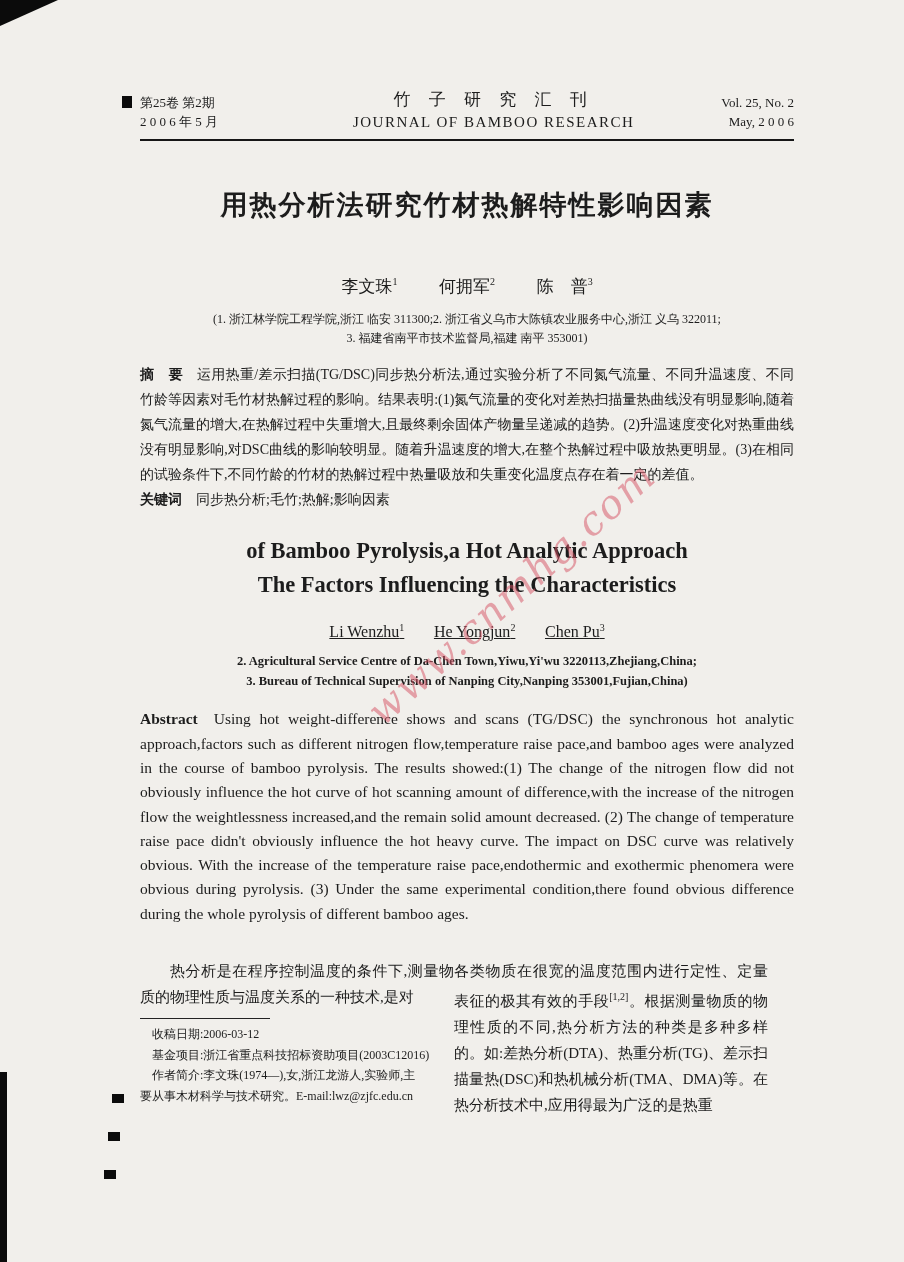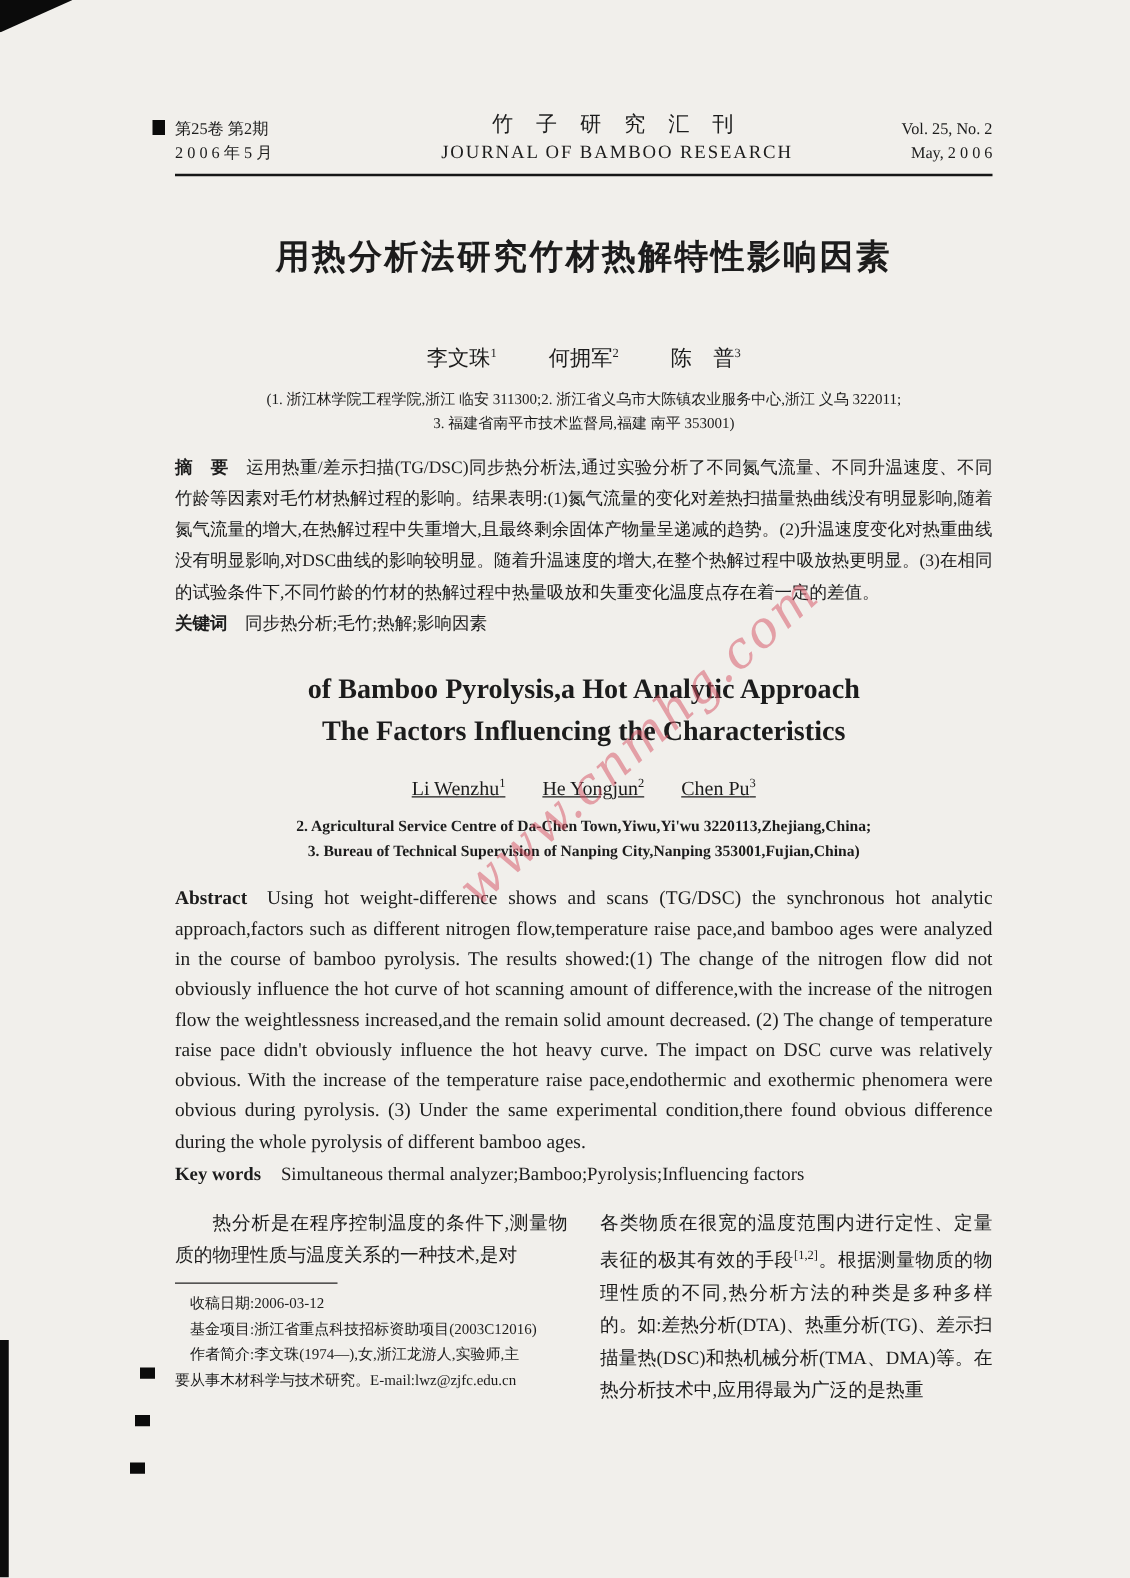--- a/index.html
+++ b/index.html
@@ -36,21 +36,21 @@
   .title-en{margin-top:22px;text-align:center;font-size:22.5px;font-weight:bold;line-height:34px;}
   .authors-en{margin-top:20px;text-align:center;font-size:16px;}
   .authors-en .author{margin:16px 0.8em;text-decoration:underline;}
   .affil-en{margin-top:10px;text-align:center;font-size:12.5px;line-height:20px;font-weight:bold;}
   .abstract-en{margin:16px 0 0 0;font-size:15.5px;line-height:24.3px;text-align:justify;}
   .abstract-en .lbl,.kw-en .lbl{font-weight:bold;margin-right:16px;}
   .kw-en{margin:2px 0 0 0;font-size:15px;line-height:24px;font-weight:bold;}
   .kw-en .txt{font-weight:normal;}
 
   
-  .body-cols{margin-top:14px;display:flex;gap:26px;}
+  .body-cols{margin-top:32px;display:flex;}
   .col{width:314px;font-size:15px;line-height:26px;text-align:justify;}
   .col p{margin:0;}
   .col .indent{text-indent:2em;}
   .refsup{font-size:10px;}
 
   
   .footnote{margin-top:8px;}
   .fn-rule{width:130px;border-top:1.5px solid #222;margin:4px 0 5px 0;}
   .fn-line{font-size:12px;line-height:20.5px;padding-left:12px;}
   .fn-line:last-child{padding-left:0;}
@@ -130,21 +130,20 @@
     <span class="author"><span>Chen Pu</span><sup>3</sup></span>
   </div>
 
   <div class="affil-en">
     <div>2. Agricultural Service Centre of Da-Chen Town,Yiwu,Yi'wu 3220113,Zhejiang,China;</div>
     <div>3. Bureau of Technical Supervision of Nanping City,Nanping 353001,Fujian,China)</div>
   </div>
 
   <p class="abstract-en"><span class="lbl">Abstract</span><span>Using hot weight-difference shows and scans (TG/DSC) the synchronous hot analytic approach,factors such as different nitrogen flow,temperature raise pace,and bamboo ages were analyzed in the course of bamboo pyrolysis. The results showed:(1) The change of the nitrogen flow did not obviously influence the hot curve of hot scanning amount of difference,with the increase of the nitrogen flow the weightlessness increased,and the remain solid amount decreased. (2) The change of temperature raise pace didn't obviously influence the hot heavy curve. The impact on DSC curve was relatively obvious. With the increase of the temperature raise pace,endothermic and exothermic phenomera were obvious during pyrolysis. (3) Under the same experimental condition,there found obvious difference during the whole pyrolysis of different bamboo ages.</span></p>
 
-  <p class="kw-en"><span class="lbl">Key words</span><span class="txt">Simultaneous thermal analyzer;Bamboo;Pyrolysis;Influencing factors</span></p>
 
   <div class="body-cols">
     <div class="col">
       <p class="indent">热分析是在程序控制温度的条件下,测量物质的物理性质与温度关系的一种技术,是对</p>
       <div class="footnote">
         <div class="fn-rule"></div>
         <div class="fn-line">收稿日期:2006-03-12</div>
         <div class="fn-line">基金项目:浙江省重点科技招标资助项目(2003C12016)</div>
         <div class="fn-line">作者简介:李文珠(1974—),女,浙江龙游人,实验师,主</div>
         <div class="fn-line">要从事木材科学与技术研究。E-mail:lwz@zjfc.edu.cn</div>

